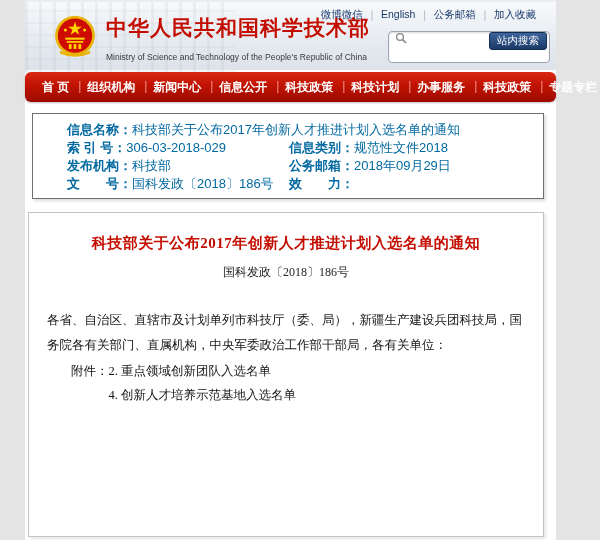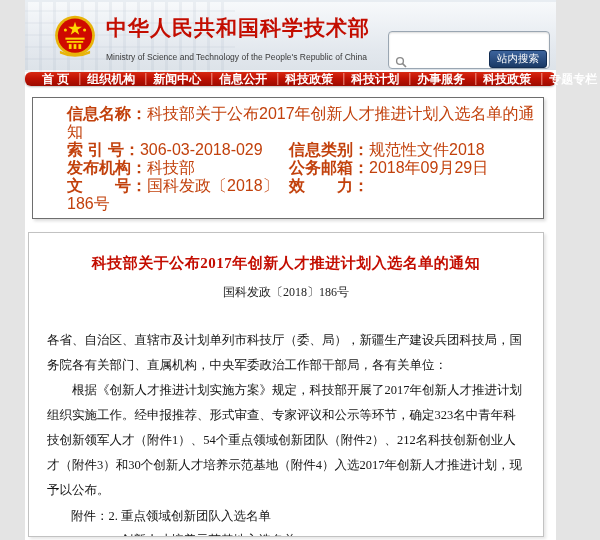--- a/index.html
+++ b/index.html
@@ -15,43 +15,43 @@
   .header-photo { position:absolute; left:0; top:0; width:210px; height:70px; opacity:.5;
             background:
               repeating-linear-gradient(90deg, rgba(150,165,185,.25) 0 3px, rgba(255,255,255,0) 3px 14px),
               repeating-linear-gradient(0deg, rgba(150,165,185,.18) 0 2px, rgba(255,255,255,0) 2px 12px); }
   .brand { position:absolute; left:28px; top:13px; display:flex; align-items:center; }
   .emblem { width:44px; height:48px; margin-right:9px; }
   .brand-text .cn { font-size:21px; font-weight:bold; color:#c30d00; letter-spacing:1px; line-height:24px; }
   .brand-text .en { font-size:8.5px; color:#3a3a3a; margin-top:12px; }
   .top-links { position:absolute; right:16px; top:6px; font-size:10.5px; color:#9aa4ae; }
   .top-links a { color:#1a3a6e; text-decoration:none; margin:0 4px; }
-  .searchbar { position:absolute; right:6px; top:29px; width:162px; height:38px;
+  .searchbar { position:absolute; right:6px; top:29px; width:162px; height:32px;
                background:#fff; border:1px solid #9aa6b2; border-radius:4px;
-               box-shadow:0 1px 2px rgba(0,0,0,.15) inset; display:flex; align-items:flex-end; }
+               box-shadow:0 1px 2px rgba(0,0,0,.15) inset; display:flex; align-items:flex-start; }
   .mag { margin:0 4px 0 6px; flex:0 0 auto; }
   .search-input { flex:1; border:none; outline:none; font-size:11px; min-width:10px; background:transparent; }
   .search-btn { flex:0 0 auto; margin-right:2px; height:18px; padding:0 7px; font-size:10.5px; color:#fff;
                 background:linear-gradient(#3c639c, #1b3a66); border:1px solid #122c52;
                 border-radius:3px; cursor:pointer; }
 
   
-  .nav { flex:0 0 auto; margin-top:2px; height:14px; border-radius:6px;
+  .nav { flex:0 0 auto; margin-top:2px; height:30px; border-radius:6px;
          background:linear-gradient(#d82912, #c01203 45%, #9c0b00);
          display:flex; align-items:center; padding:0 8px;
          box-shadow:0 1px 2px rgba(0,0,0,.25); }
   .nav-item { color:#fff; font-size:12px; font-weight:bold; text-decoration:none;
               padding:0 9px; white-space:nowrap; position:relative; }
   .nav-item:not(:last-child)::after { content:"|"; position:absolute; right:-3px; top:0;
               color:#ef9486; font-weight:normal; }
 
   
   .info-box { flex:0 0 auto; margin:11px 12px 0 7px; border:1px solid #6e6e6e;
               box-shadow:2px 2px 3px rgba(0,0,0,.14);
-              padding:7px 8px 5px 34px; font-size:16px; line-height:18px; color:#c2410c;
+              padding:7px 8px 5px 34px; font-size:13px; line-height:18px; color:#0369a1;
               display:grid; grid-template-columns:222px 1fr; }
   .info-row-full { grid-column:1 / span 2; }
   .info-box b { font-weight:bold; }
 
   
   .content-box { flex:1 1 auto; margin:13px 12px 3px 3px; border:1px solid #c2c2c2;
                  box-shadow:2px 2px 3px rgba(0,0,0,.10);
                  padding:21px 18px 0 18px; overflow:hidden;
                  font-family:"Liberation Serif", serif; color:#151515; }
   .doc-title { text-align:center; color:#c30d00; font-size:15px; font-weight:bold; letter-spacing:.5px; }
@@ -80,20 +80,23 @@
         <rect x="20" y="38" width="24" height="2.5" fill="#ffd700"></rect>
         <rect x="23" y="42.5" width="4" height="7" fill="#ffd700"></rect>
         <rect x="30" y="42.5" width="4" height="7" fill="#ffd700"></rect>
         <rect x="37" y="42.5" width="4" height="7" fill="#ffd700"></rect>
         <path d="M10 52 Q32 62 54 52 L54 56 Q32 66 10 56 Z" fill="#e8b40a"></path>
       </svg>
       <div class="brand-text">
         <div class="cn">中华人民共和国科学技术部</div>
         <div class="en">Ministry of Science and Technology of the People's Republic of China</div>
       </div>
+    </div>
+    <div class="top-links">
+      <a href="#">微博微信</a>｜<a href="#">English</a>｜<a href="#">公务邮箱</a>｜<a href="#">加入收藏</a>
     </div>
     <div class="searchbar">
       <svg class="mag" width="12" height="12" viewBox="0 0 12 12">
         <circle cx="5" cy="5" r="3.4" fill="none" stroke="#8a8a8a" stroke-width="1.4"></circle>
         <line x1="7.6" y1="7.6" x2="11" y2="11" stroke="#8a8a8a" stroke-width="1.6"></line>
       </svg>
       <input class="search-input" type="text" value="" style="">
       <button class="search-btn">站内搜索</button>
     </div>
   </div>
@@ -131,21 +134,20 @@
     </div>
     <div>
       <b>效　　力：</b><span></span>
     </div>
   </div>
 
   <div class="content-box">
     <div class="doc-title">科技部关于公布2017年创新人才推进计划入选名单的通知</div>
     <div class="doc-number">国科发政〔2018〕186号</div>
     <p class="doc-para salutation">各省、自治区、直辖市及计划单列市科技厅（委、局），新疆生产建设兵团科技局，国务院各有关部门、直属机构，中央军委政治工作部干部局，各有关单位：</p>
-    <p class="doc-para body-para">根据《创新人才推进计划实施方案》规定，科技部开展了2017年创新人才推进计划组织实施工作。经申报推荐、形式审查、专家评议和公示等环节，确定323名中青年科技创新领军人才（附件1）、54个重点领域创新团队（附件2）、212名科技创新创业人才（附件3）和30个创新人才培养示范基地（附件4）入选2017年创新人才推进计划，现予以公布。</p>
     <div class="attachments">
       <span class="att-label">附件：</span>
       <div class="att-list">
         <div>2. 重点领域创新团队入选名单</div>
         <div>4. 创新人才培养示范基地入选名单</div>
       </div>
     </div>
 
   </div>
 

